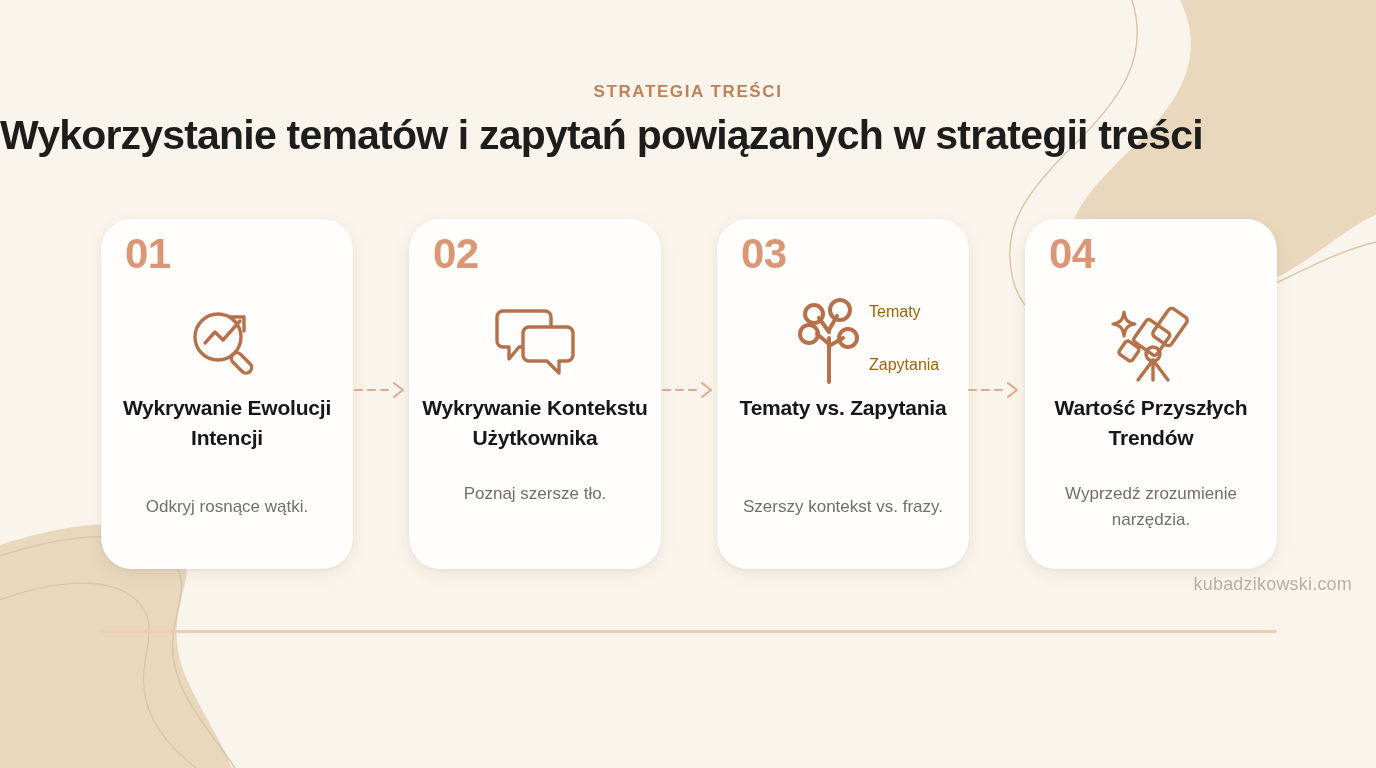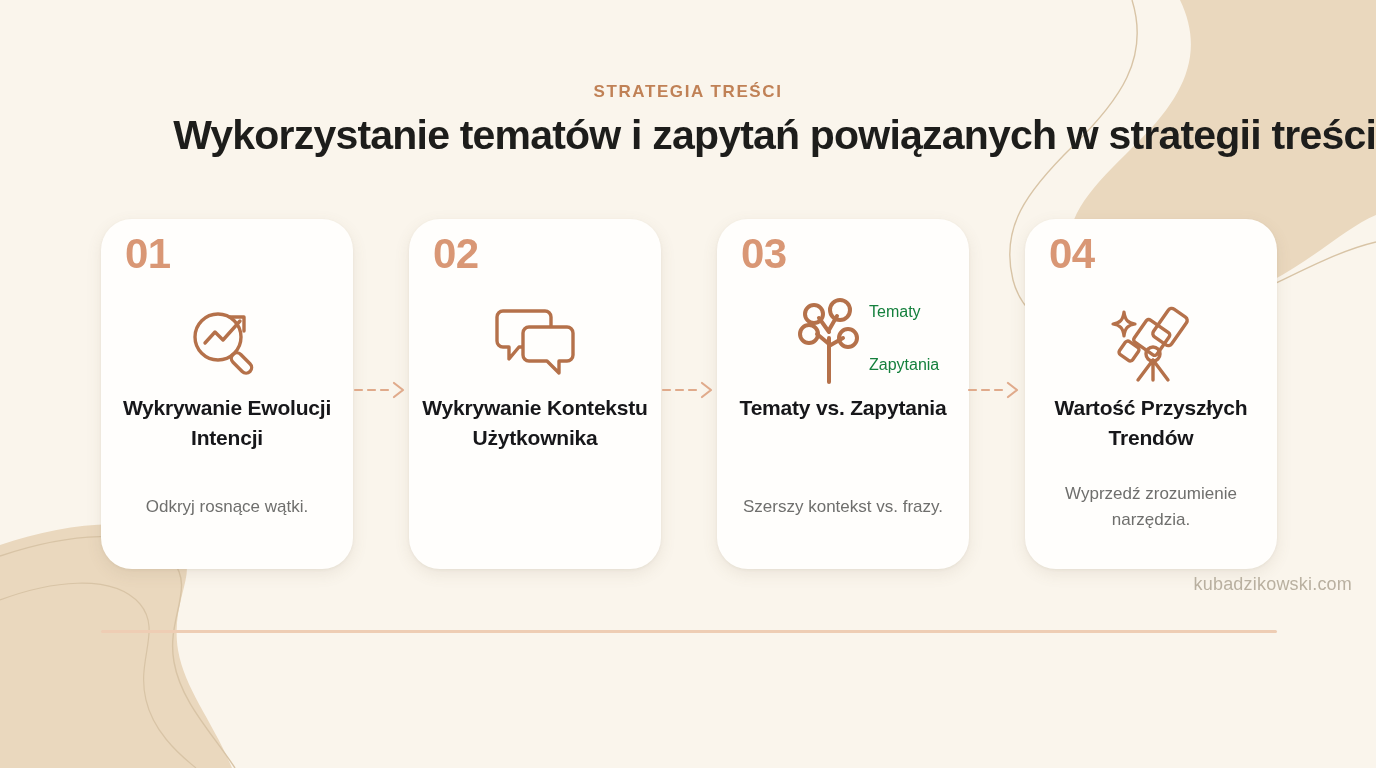--- a/index.html
+++ b/index.html
@@ -41,21 +41,21 @@
     font-size: 17px;
     font-weight: bold;
     letter-spacing: 1.6px;
     color: #c08156;
   }
 
   .headline {
     position: absolute;
     top: 112px;
     left: 0; right: 0;
-    text-align: right;
+    text-align: left;
     font-size: 41px;
     font-weight: bold;
     letter-spacing: -0.8px;
     color: #1d1d1b;
     white-space: nowrap;
   }
 
   
   .cards {
     position: absolute;
@@ -100,21 +100,21 @@
   }
 
   .card-icon.icon-tree {
     justify-content: flex-start;
     padding-left: 76px;
   }
 
   .icon-label {
     position: absolute;
     font-size: 16px;
-    color: #15803d;
+    color: #a16207;
     white-space: nowrap;
   }
   .icon-label.top   { left: 152px; top: 12px; }
   .icon-label.bottom{ left: 152px; top: 65px; text-align: center; }
 
   .card-title {
     position: absolute;
     top: 174px;
     left: 12px; right: 12px;
     text-align: center;
@@ -239,20 +239,21 @@
       <div class="card-num">02</div>
       <div class="card-icon">
         <svg width="92" height="86" viewBox="0 0 92 86">
           <path d="M14,14 H56 a6,6 0 0 1 6,6 V44 a6,6 0 0 1 -6,6 H30 L20,62 V50 H14
                    a6,6 0 0 1 -6,-6 V20 a6,6 0 0 1 6,-6 Z" fill="#fffefc" stroke="#b5714a" stroke-width="3.4" stroke-linejoin="round"></path>
           <path d="M40,30 H78 a6,6 0 0 1 6,6 V58 a6,6 0 0 1 -6,6 H70 V76 L58,64 H40
                    a6,6 0 0 1 -6,-6 V36 a6,6 0 0 1 6,-6 Z" fill="#fffefc" stroke="#b5714a" stroke-width="3.4" stroke-linejoin="round"></path>
         </svg>
       </div>
       <div class="card-title">Wykrywanie Kontekstu Użytkownika</div>
+      <div class="card-desc high">Poznaj szersze tło.</div>
     </div>
 
     <div class="card">
       <div class="card-num">03</div>
       <div class="card-icon icon-tree">
         <svg width="72" height="92" viewBox="0 0 72 92" style="overflow:visible">
           <path d="M36,88 V44" fill="none" stroke="#b5714a" stroke-width="4" stroke-linecap="round"></path>
           <path d="M36,50 L24,40" fill="none" stroke="#b5714a" stroke-width="4" stroke-linecap="round"></path>
           <path d="M36,52 L50,44" fill="none" stroke="#b5714a" stroke-width="4" stroke-linecap="round"></path>
           <path d="M36,38 L26,24" fill="none" stroke="#b5714a" stroke-width="4" stroke-linecap="round"></path>

